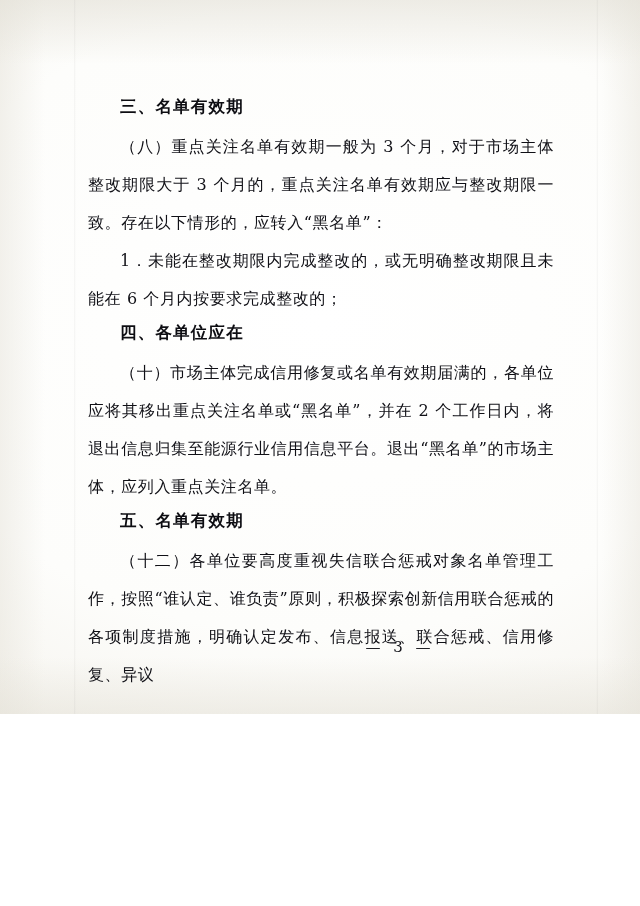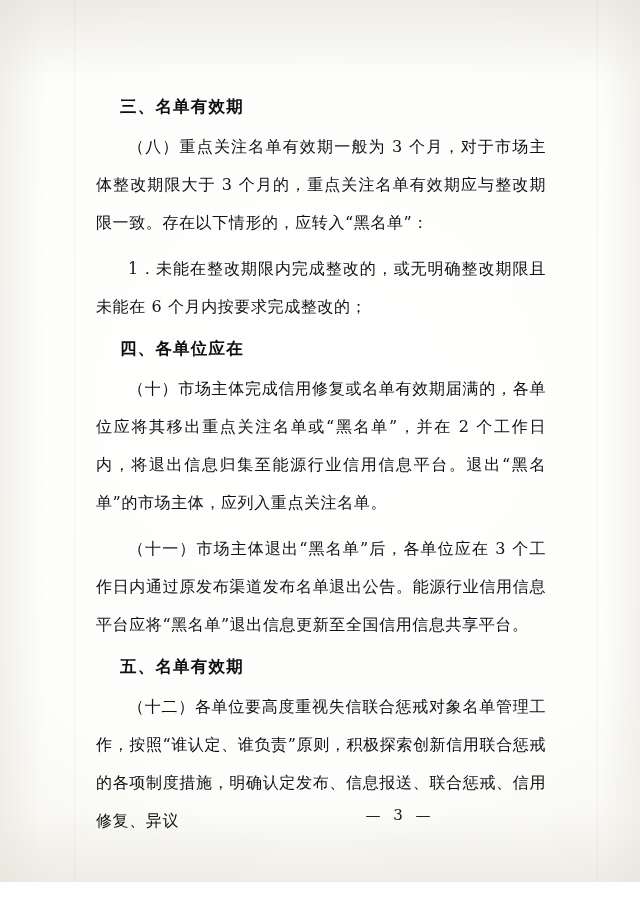--- a/index.html
+++ b/index.html
@@ -9,21 +9,21 @@
   body {
     width: 640px;
     height: 906px;
     background: #ffffff;
     font-family: "DejaVu Serif", serif;
     overflow: hidden;
   }
   #page {
     position: relative;
     width: 640px;
-    height: 882px;
+    height: 714px;
     background:
       radial-gradient(ellipse 120% 80% at 50% 45%, #ffffff 0%, #fdfdfb 55%, #f4f2ec 88%, #eceae2 100%);
     box-sizing: border-box;
   }
   
   #page::before {
     content: "";
     position: absolute;
     left: 0; top: 0; right: 0; bottom: 0;
     background:
@@ -58,21 +58,21 @@
     letter-spacing: 1.2px;
     color: #0d0d12;
     margin: 0 0 10px 0;
     text-indent: 32px;
     font-family: "DejaVu Sans", sans-serif;
   }
   .para {
     font-size: 16px;
     line-height: 38px;
     color: #101016;
-    margin: 8px;
+    margin: 0;
     text-indent: 32px;
     letter-spacing: 0.6px;
     text-align: justify;
     text-justify: inter-ideograph;
   }
   .gap-sm { height: 4px; }
 
   .pagenum {
     position: absolute;
     left: 0;
@@ -96,21 +96,20 @@
   <div class="content">
 
     <h2 class="heading">三、名单有效期</h2>
     <p class="para">（八）重点关注名单有效期一般为 3 个月，对于市场主体整改期限大于 3 个月的，重点关注名单有效期应与整改期限一致。存在以下情形的，应转入“黑名单”：</p>
     <p class="para">1．未能在整改期限内完成整改的，或无明确整改期限且未能在 6 个月内按要求完成整改的；</p>
 
     <div class="gap-sm"></div>
 
     <h2 class="heading">四、各单位应在</h2>
     <p class="para">（十）市场主体完成信用修复或名单有效期届满的，各单位应将其移出重点关注名单或“黑名单”，并在 2 个工作日内，将退出信息归集至能源行业信用信息平台。退出“黑名单”的市场主体，应列入重点关注名单。</p>
-    <p class="para">（十一）市场主体退出“黑名单”后，各单位应在 3 个工作日内通过原发布渠道发布名单退出公告。能源行业信用信息平台应将“黑名单”退出信息更新至全国信用信息共享平台。</p>
 
     <div class="gap-sm"></div>
 
     <h2 class="heading">五、名单有效期</h2>
     <p class="para">（十二）各单位要高度重视失信联合惩戒对象名单管理工作，按照“谁认定、谁负责”原则，积极探索创新信用联合惩戒的各项制度措施，明确认定发布、信息报送、联合惩戒、信用修复、异议</p>
 
   </div>
 
   <div class="pagenum">— 3 —</div>
 </div>

